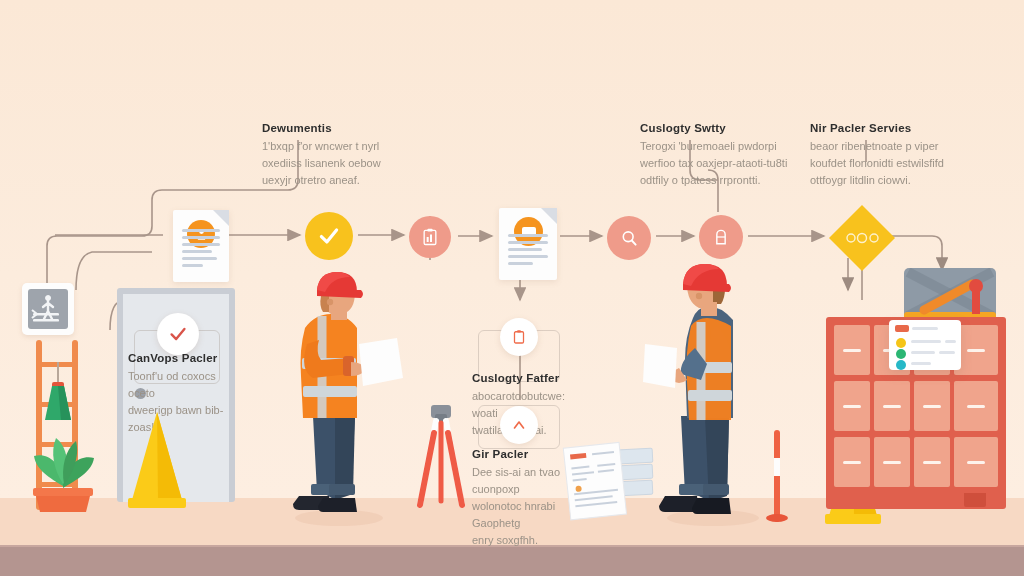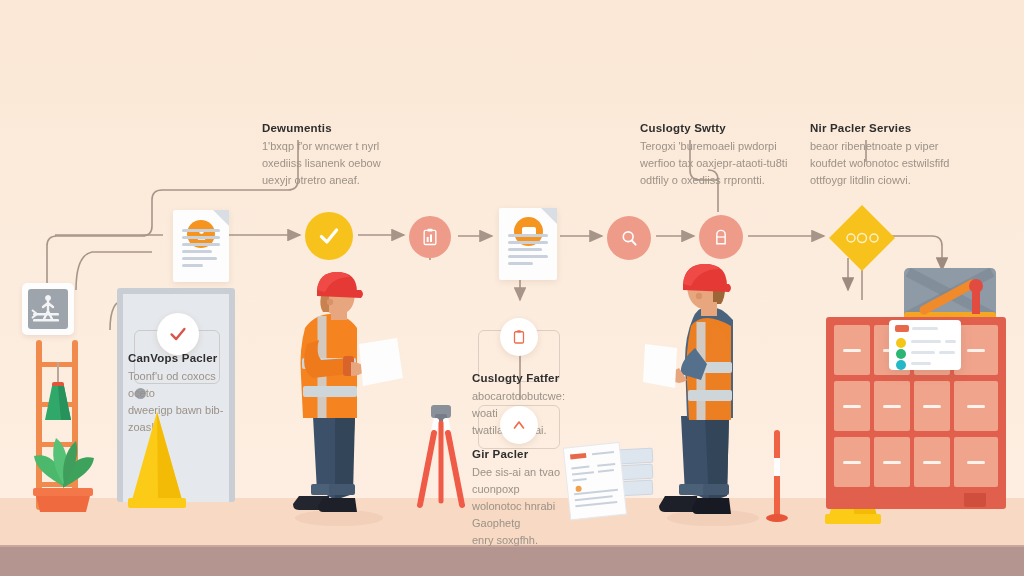--- a/index.html
+++ b/index.html
@@ -286,27 +286,27 @@
     <div class="label-title">Dewumentis</div>
     <div class="label-body" style="white-space:pre-line;">1'bxqp f'or wncwer t nyrl
 oxediiss lisanenk oebow
 uexyjr otretro aneaf.</div>
   </div>
 
   <div class="label-block" style="left:640px; top:122px; width:170px;">
     <div class="label-title">Cuslogty Swtty</div>
     <div class="label-body" style="white-space:pre-line;">Terogxi 'buremoaeli pwdorpi
 werfioo tax oaxjepr-ataoti-tu8ti
-odtfily o oxediiss rrprontti.</div>
+odtfily o tpatess rrprontti.</div>
   </div>
 
   <div class="label-block" style="left:810px; top:122px; width:175px;">
     <div class="label-title">Nir Pacler Servies</div>
     <div class="label-body" style="white-space:pre-line;">beaor ribenetnoate p viper
-koufdet wolonotoc estwilsfifd
+koufdet flononidti estwilsfifd
 ottfoygr litdlin ciowvi.</div>
   </div>
 
   <div class="fig" style="left:277px; top:266px; width:140px; height:262px;">
     <svg viewBox="0 0 140 262" width="140" height="262">
 
       <ellipse cx="62" cy="252" rx="44" ry="8" fill="#ecc7ae" opacity=".55"></ellipse>
 
       <path d="M36 150 L78 150 L74 226 L58 234 L48 228 L40 226 Z" fill="#3c5169"></path>
       <path d="M58 150 L78 150 L76 228 L58 234 Z" fill="#334559"></path>

